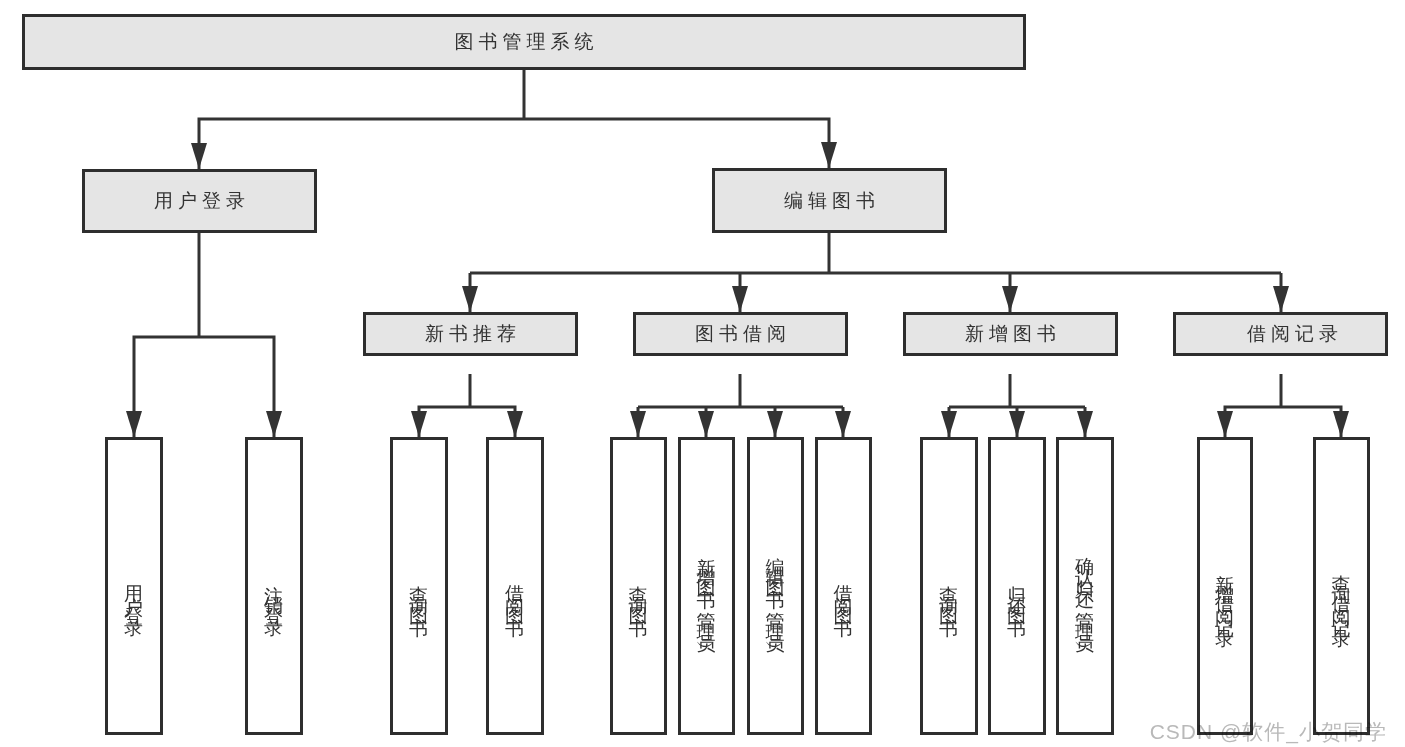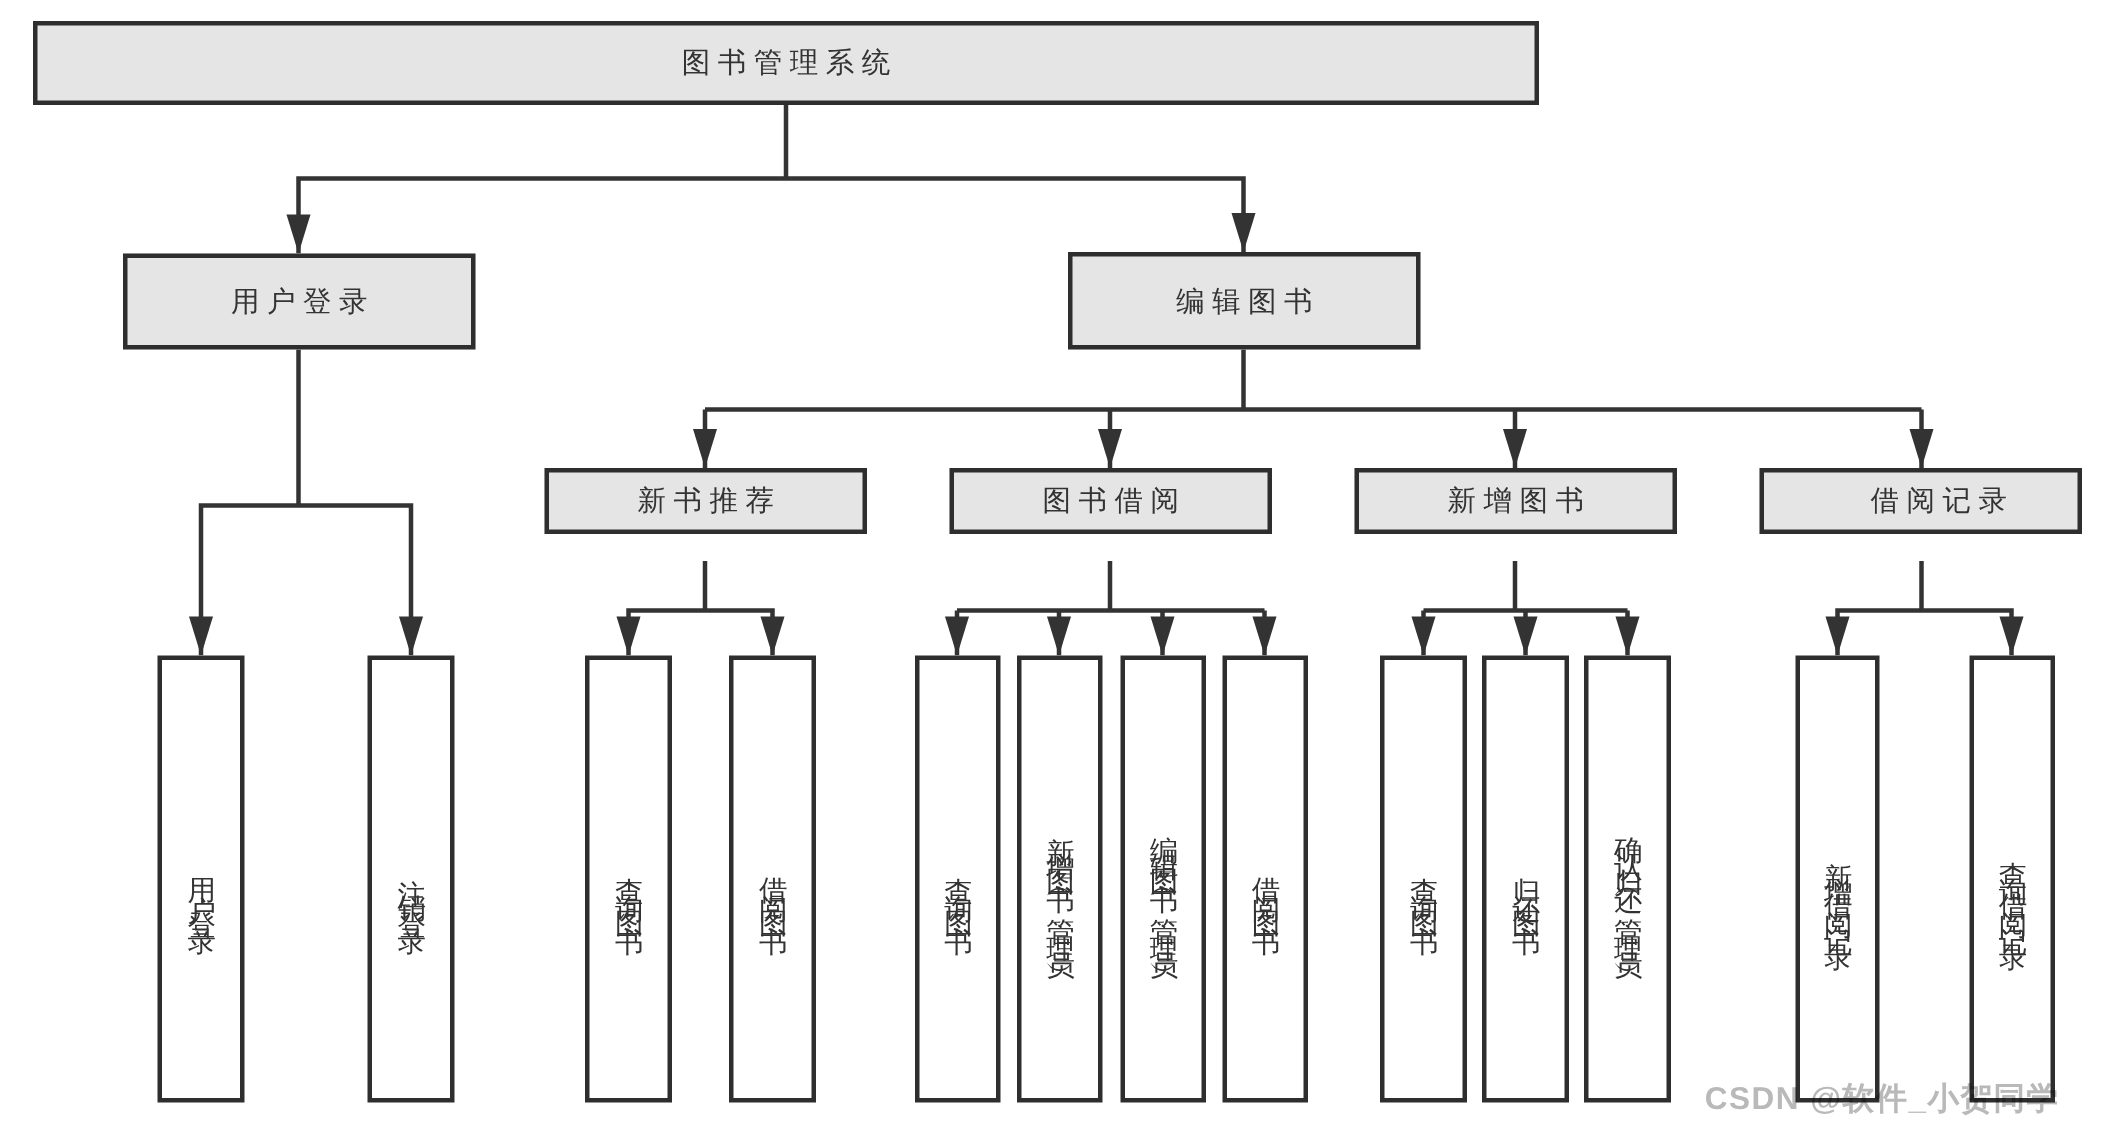--- a/index.html
+++ b/index.html
@@ -91,29 +91,28 @@
   .lf-6  { left: 747px;  width: 57px; }
   .lf-7  { left: 815px;  width: 57px; }
   .lf-8  { left: 920px;  width: 58px; }
   .lf-9  { left: 988px;  width: 58px; }
   .lf-10 { left: 1056px; width: 58px; }
   .lf-11 { left: 1197px; width: 56px; }
   .lf-12 { left: 1313px; width: 57px; }
 
   .watermark {
     position: absolute;
-    right: 32px;
+    right: 18px;
     bottom: 1px;
     font-size: 21px;
     letter-spacing: 1px;
     color: var(--watermark);
     mix-blend-mode: multiply;
     z-index: 3;
     white-space: nowrap;
-    font-weight: bold;
   }
 </style>
 </head>
 <body>
 
 <div class="canvas">
 
   <svg class="wires" viewBox="0 0 1405 747" xmlns="http://www.w3.org/2000/svg" aria-hidden="true">
 
     <polyline class="cline" points="524,70 524,119"></polyline>

